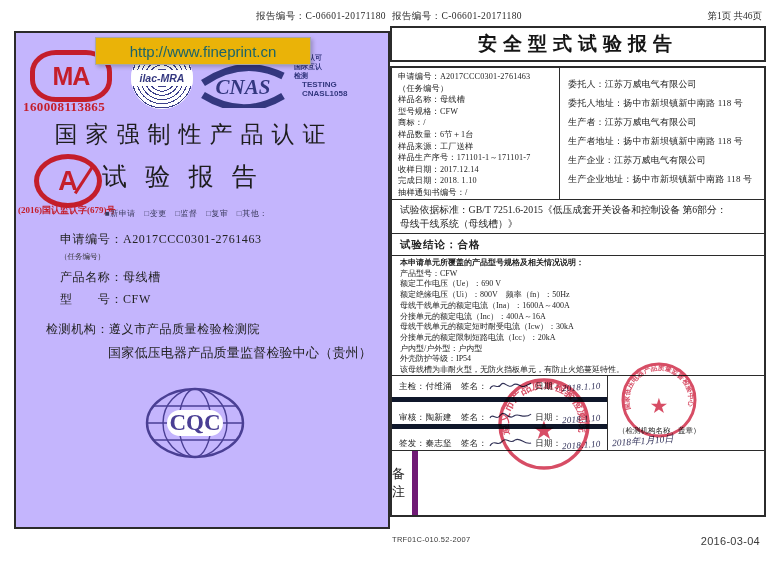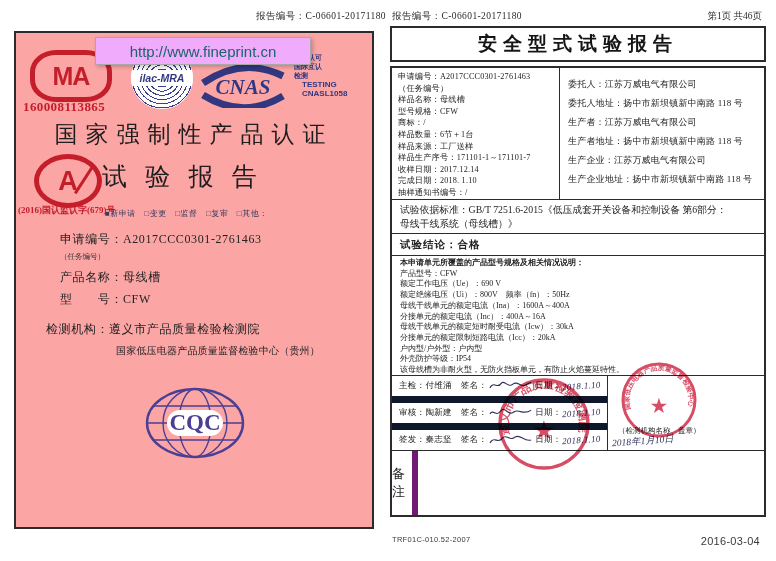--- a/index.html
+++ b/index.html
@@ -4,51 +4,51 @@
 <style>
   html,body{margin:0;padding:0;}
   body{
     width:776px;height:561px;position:relative;overflow:hidden;
     background:#ffffff;color:#232323;
     font-family:"Liberation Serif","DejaVu Serif",serif;
   }
   .abs{position:absolute;}
   
   .lp-repno{left:256px;top:10px;font-size:9.5px;letter-spacing:.4px;color:#2a2a2a;}
-  .page-left{left:14px;top:31px;width:356px;height:494px;border:2px solid #2b2b2b;background:#fca5a5;}
+  .page-left{left:14px;top:31px;width:356px;height:494px;border:2px solid #2b2b2b;background:#c4b5fd;padding-left:16px;}
   .cma-box{left:14px;top:17px;width:72px;height:42px;border:5px solid #c41e2b;border-radius:26px/22px;
     display:flex;align-items:center;justify-content:center;}
   .cma-letters{font-weight:bold;font-size:25px;color:#c41e2b;letter-spacing:-1px;font-family:"Liberation Sans",sans-serif;}
   .cma-number{left:7px;top:66px;width:110px;color:#c41e2b;font-weight:bold;font-size:13px;letter-spacing:.4px;}
   .ilac-circle{left:115px;top:14px;width:62px;height:62px;border-radius:50%;overflow:hidden;
     background:repeating-radial-gradient(circle at 50% 50%, #3c408c 0 1px, #ffffff 1px 4.2px);}
   .ilac-band{position:absolute;left:0;top:23px;width:62px;height:16px;background:#fff;
     display:flex;align-items:center;justify-content:center;}
   .ilac-text{color:#33377f;font-weight:bold;font-style:italic;font-size:10.5px;font-family:"Liberation Sans",sans-serif;}
   .cnas-wrap{left:182px;top:31px;width:90px;height:44px;}
   .cnas-side{left:278px;top:20px;width:70px;line-height:9px;color:#33377f;
     font-family:"Liberation Sans",sans-serif;font-size:7px;font-weight:bold;}
   .cnas-side .en{font-size:8px;margin-left:8px;}
-  .watermark{left:95px;top:37px;width:214px;height:26px;background:#f0abfc;border:1px solid #a8a8a8;
+  .watermark{left:95px;top:37px;width:214px;height:26px;background:#eab308;border:1px solid #a8a8a8;
     box-shadow:2px 2px 4px rgba(0,0,0,.22);display:flex;align-items:center;justify-content:center;
     font-family:"Liberation Sans",sans-serif;font-size:15px;color:#1a646b;z-index:30;}
   .lp-title{left:0;top:86px;width:356px;text-align:center;font-size:23px;letter-spacing:8px;color:#1d1d1d;}
   .cal-box{left:18px;top:121px;width:58px;height:44px;border:5px solid #c41e2b;border-radius:50%;
     display:flex;align-items:center;justify-content:center;}
   .cal-letter{font-weight:bold;font-size:27px;color:#c41e2b;font-family:"Liberation Sans",sans-serif;}
   .cal-slash{position:absolute;right:12px;top:3px;width:2.5px;height:34px;background:#c41e2b;transform:rotate(33deg);}
   .lp-rtitle{left:86px;top:127px;font-size:25px;letter-spacing:6px;color:#1d1d1d;}
   .lp-accred{left:2px;top:171px;font-size:9px;font-weight:bold;color:#c41e2b;}
   .lp-checks{left:89px;top:175px;font-size:8px;color:#3a3a5c;letter-spacing:.5px;}
   .lp-f1{left:44px;top:198px;font-size:12px;letter-spacing:.6px;}
   .lp-f2{left:44px;top:219px;font-size:7.5px;color:#333;}
   .lp-f3{left:44px;top:236px;font-size:12px;letter-spacing:.6px;}
   .lp-f4{left:44px;top:258px;font-size:12px;letter-spacing:.6px;}
   .lp-f5{left:30px;top:288px;font-size:12px;letter-spacing:.6px;}
-  .lp-f6{left:100px;top:311px;font-size:10px;letter-spacing:.2px;}
+  .lp-f6{left:92px;top:311px;font-size:13px;letter-spacing:.2px;}
   .cqc-wrap{left:127px;top:352px;width:104px;height:76px;}
   
   .rp-repno{left:392px;top:10px;font-size:9.5px;letter-spacing:.4px;color:#2a2a2a;}
   .rp-pageinfo{right:14px;top:10px;font-size:9.5px;color:#2a2a2a;}
   .rp-titlebox{left:390px;top:26px;width:376px;height:36px;border:2px solid #2b2b2b;box-sizing:border-box;
     display:flex;align-items:center;justify-content:center;font-size:19px;font-weight:bold;letter-spacing:6px;color:#151515;}
   .rp-table{left:390px;top:66px;width:376px;height:451px;border:2px solid #2b2b2b;box-sizing:border-box;
     display:flex;flex-direction:column;background:#fff;}
   .rp-info{height:132px;border-bottom:1px solid #2b2b2b;display:flex;box-sizing:border-box;}
   .rp-info-left{width:168px;border-right:1px solid #2b2b2b;box-sizing:border-box;
@@ -57,21 +57,21 @@
   .rp-standard{height:34px;border-bottom:1px solid #2b2b2b;box-sizing:border-box;
     padding:3px 8px 0 8px;font-size:9.8px;line-height:14px;}
   .rp-conclusion{height:22px;border-bottom:1px solid #2b2b2b;box-sizing:border-box;
     padding:4px 8px 0 8px;font-size:10.5px;font-weight:bold;letter-spacing:1px;}
   .rp-details{height:120px;border-bottom:1px solid #2b2b2b;box-sizing:border-box;
     padding:2px 8px 0 8px;font-size:8px;line-height:10.7px;}
   .rp-details .lead{font-weight:bold;}
   .rp-signs{height:75px;border-bottom:1px solid #2b2b2b;box-sizing:border-box;display:flex;}
   .sig-left{width:216px;border-right:1px solid #2b2b2b;box-sizing:border-box;display:flex;flex-direction:column;}
   .sig-row{flex:1;display:flex;align-items:center;padding:0 4px 0 7px;font-size:8.5px;letter-spacing:.3px;}
-  .sig-row + .sig-row{border-top:7px solid #0f172a;}
+  .sig-row + .sig-row{border-top:5px solid #0f172a;align-items:flex-end;}
   .sig-role{white-space:nowrap;}
   .sig-label{margin-left:9px;white-space:nowrap;}
   .sig-scribble{margin:0 2px;}
   .hand{font-style:italic;color:#32325a;transform:rotate(-4deg);font-size:9px;white-space:nowrap;}
   .sig-cell{flex:1;position:relative;}
   .stamp-note{position:absolute;left:10px;bottom:14px;font-size:7.5px;color:#222;white-space:nowrap;}
   .stamp-hand{position:absolute;left:4px;bottom:2px;font-size:9.5px;}
   .rp-remark{flex:1;display:flex;}
   .remark-label{width:26px;border-right:6px solid #701a75;box-sizing:border-box;
     display:flex;align-items:center;justify-content:center;font-size:13px;letter-spacing:1px;}

